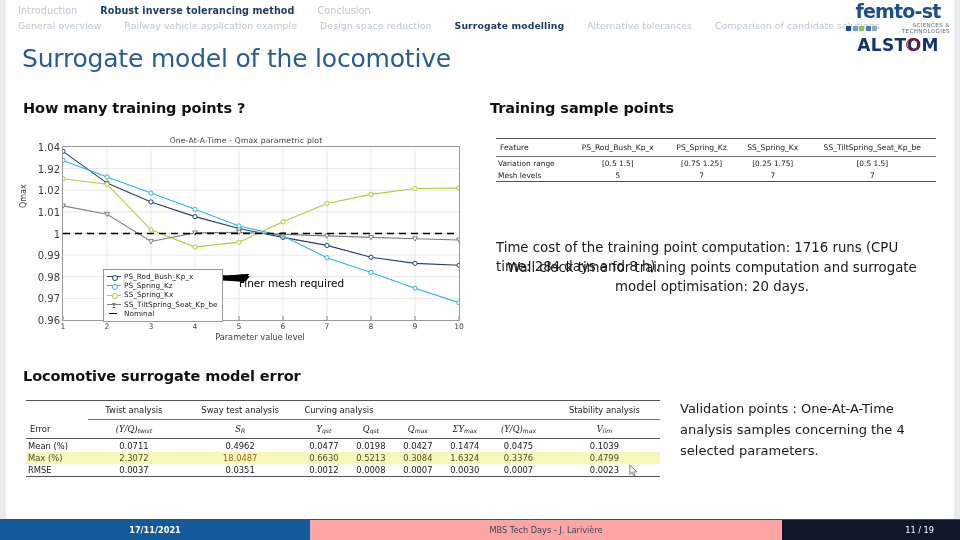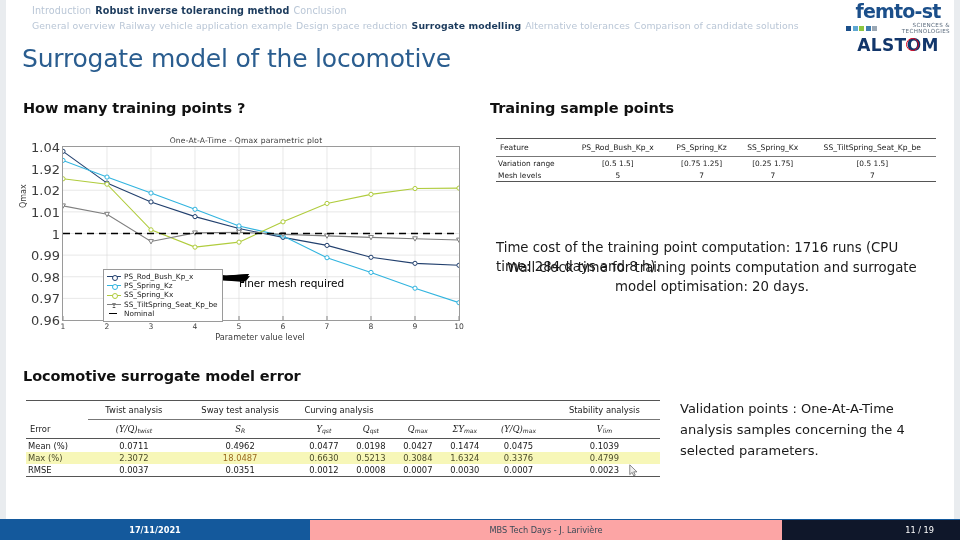--- a/index.html
+++ b/index.html
@@ -12,21 +12,21 @@
   }
   .slide{position:absolute;inset:0;background:#fff;}
 
   
   .rail{position:absolute;top:0;bottom:0;width:6px;background:#e9ecef;}
   .rail.left{left:0;}
   .rail.right{right:0;}
 
   
   .nav{position:absolute;left:18px;top:4px;width:760px;}
-  .nav-row{display:flex;gap:4px;align-items:baseline;line-height:13px;margin-left:14px;}
+  .nav-row{display:flex;gap:23px;align-items:baseline;line-height:13px;}
   .nav-row.r1{font-size:9.6px;margin-bottom:2px;}
   .nav-row.r2{font-size:9.3px;}
   .nav-item{color:#b9c6d6;white-space:nowrap;letter-spacing:.1px;}
   .nav-item.active{color:#1b3a5c;font-weight:bold;}
 
   
   .logos{position:absolute;right:10px;top:2px;width:104px;text-align:center;}
   .femto{font-size:19px;font-weight:bold;color:#1b4f8a;letter-spacing:-0.8px;line-height:19px;
          font-family:"DejaVu Sans", sans-serif;}
   .sci-row{display:flex;align-items:center;justify-content:flex-start;gap:1.5px;margin-top:1px;}
@@ -48,21 +48,21 @@
 
   
   .chart-wrap{position:absolute;left:24px;top:136px;width:444px;height:210px;}
   .chart-title{position:absolute;left:0;right:0;top:0;text-align:center;font-size:7.6px;color:#3c3c3c;
                letter-spacing:.2px;}
   .plot{position:absolute;left:38px;top:10px;width:396px;height:173px;border:1px solid #9a9a9a;
         background:#fff;}
   .ylab{position:absolute;left:-5px;top:72px;font-size:8px;color:#3c3c3c;
         transform:rotate(-90deg);transform-origin:left top;}
   .xlab{position:absolute;left:38px;width:396px;top:196px;text-align:center;font-size:8.2px;color:#3c3c3c;}
-  .ytick{position:absolute;right:100%;margin-right:3px;font-size:13px;color:#3c3c3c;
+  .ytick{position:absolute;right:100%;margin-right:3px;font-size:10px;color:#3c3c3c;
          transform:translateY(-50%);white-space:nowrap;}
   .xtick{position:absolute;top:100%;margin-top:2px;font-size:7.6px;color:#3c3c3c;
          transform:translateX(-50%);}
   .legend{position:absolute;left:40px;top:122px;border:1px solid #9a9a9a;background:#fff;
           padding:2px 4px 3px 3px;font-size:7.3px;color:#1a1a1a;line-height:9.2px;z-index:6;}
   .lg-row{display:flex;align-items:center;gap:3px;white-space:nowrap;}
   .lg-sym{width:14px;height:7px;position:relative;flex:0 0 14px;}
   .lg-line{position:absolute;left:0;top:3px;width:14px;height:1.2px;}
   .lg-mk{position:absolute;left:5px;top:1.5px;width:4px;height:4px;border-radius:50%;
          border:1.1px solid;background:#fff;}

